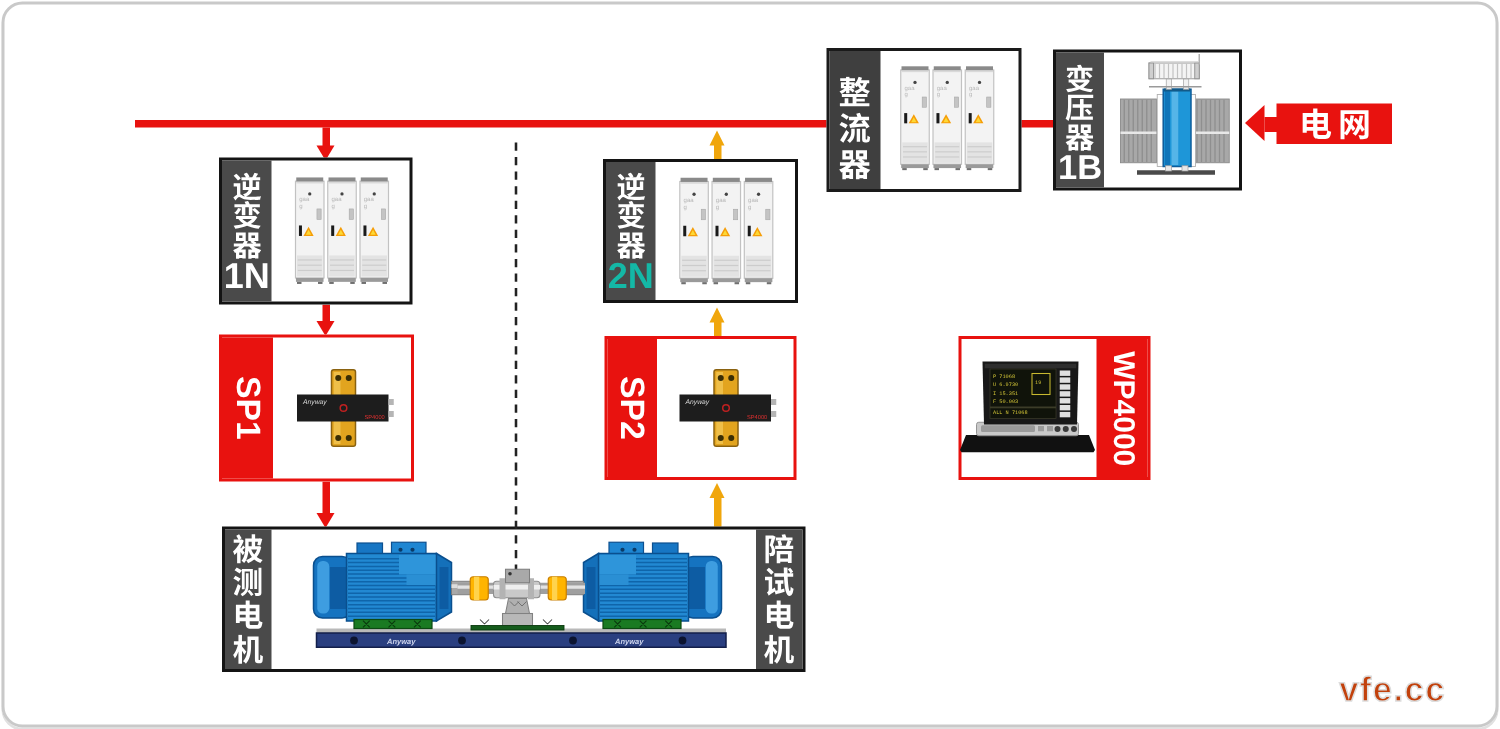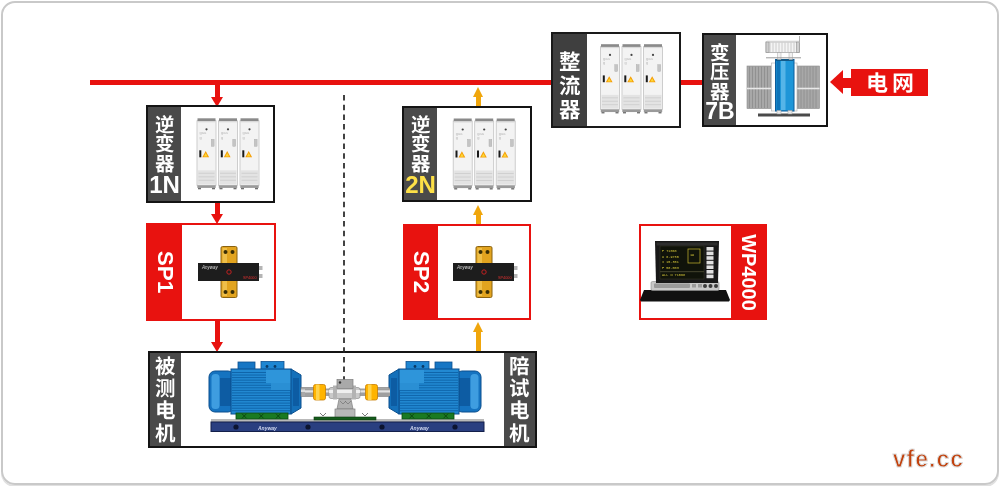--- a/index.html
+++ b/index.html
@@ -53,21 +53,21 @@
         <div style="margin:0px auto 0;width:19.5px">
           <svg width="19.5" height="19.5" viewBox="0 0 19.5 19.5" style="display:block">
             <path transform="translate(0,16.77) scale(0.0195,-0.0195)" fill="#fff" d="M188 624C162 561 114 497 60 456C86 442 132 411 153 393C206 442 263 519 296 595ZM413 834C426 810 441 779 453 753H66V648H318V370H439V648H558V371H679V564C738 516 809 443 844 393L935 459C899 505 827 575 763 623L679 570V648H935V753H588C574 784 550 829 530 861ZM123 348V243H200C248 178 306 124 374 78C273 46 158 26 38 14C59 -11 86 -62 95 -92C238 -72 375 -41 497 10C610 -41 744 -74 896 -92C911 -61 940 -12 964 13C840 24 726 45 628 77C721 134 797 207 850 301L773 352L754 348ZM337 243H666C622 197 566 159 501 127C436 159 381 198 337 243Z"></path>
           </svg>
         </div>
         <div style="margin:0px auto 0;width:19.5px">
           <svg width="19.5" height="19.5" viewBox="0 0 19.5 19.5" style="display:block">
             <path transform="translate(0,16.77) scale(0.0195,-0.0195)" fill="#fff" d="M227 708H338V618H227ZM648 708H769V618H648ZM606 482C638 469 676 450 707 431H484C500 456 514 482 527 508L452 522V809H120V517H401C387 488 369 459 348 431H45V327H243C184 280 110 239 20 206C42 185 72 140 84 112L120 128V-90H230V-66H337V-84H452V227H292C334 258 371 292 404 327H571C602 291 639 257 679 227H541V-90H651V-66H769V-84H885V117L911 108C928 137 961 182 987 204C889 229 794 273 722 327H956V431H785L816 462C794 480 759 500 722 517H884V809H540V517H642ZM230 37V124H337V37ZM651 37V124H769V37Z"></path>
           </svg>
         </div>
-        <div style="margin:-0.5px 0 0;font-weight:bold;font-size:24px;line-height:1;color:#fde047;text-align:center">2N</div>
+        <div style="margin:-0.5px 0 0;font-weight:bold;font-size:24px;line-height:1;color:#14b8a6;text-align:center">2N</div>
       </div>
       <div style="flex:1"></div>
     </div>
     <div class="box" style="left:551px;top:32px;width:126px;height:92px;border:2.5px solid #1a1a1a">
       <div class="side" style="width:34px;background:#3f3f3f;padding-top:12px;box-sizing:border-box">
         <div style="margin:0px auto 0;width:21.5px">
           <svg width="21.5" height="21.5" viewBox="0 0 21.5 21.5" style="display:block">
             <path transform="translate(0,18.49) scale(0.0215,-0.0215)" fill="#fff" d="M191 185V34H43V-65H958V34H556V84H815V173H556V222H896V319H103V222H438V34H306V185ZM622 849C599 762 556 682 499 626V684H339V718H513V803H339V850H234V803H52V718H234V684H75V493H191C148 453 87 417 31 397C53 379 83 344 98 321C145 343 193 379 234 420V340H339V442C379 419 423 388 447 365L496 431C475 450 438 474 404 493H499V594C521 573 547 543 559 527C574 541 589 557 603 574C619 545 639 515 662 487C616 451 559 424 490 405C511 385 546 342 557 320C626 344 684 375 734 415C782 374 840 340 908 317C922 345 952 389 974 411C908 428 852 455 805 488C841 533 868 587 887 652H954V747H702C712 772 721 798 729 824ZM168 614H234V563H168ZM339 614H400V563H339ZM339 493H365L339 461ZM775 652C764 616 748 585 728 557C701 587 680 619 663 652Z"></path>
           </svg>
         </div>
@@ -94,21 +94,21 @@
         <div style="margin:0px auto 0;width:19.5px">
           <svg width="19.5" height="19.5" viewBox="0 0 19.5 19.5" style="display:block">
             <path transform="translate(0,16.77) scale(0.0195,-0.0195)" fill="#fff" d="M676 265C732 219 793 152 821 107L909 176C879 220 818 279 761 323ZM104 804V477C104 327 98 117 20 -27C48 -38 98 -73 119 -93C204 64 218 312 218 478V689H965V804ZM512 654V472H260V358H512V60H198V-54H953V60H635V358H916V472H635V654Z"></path>
           </svg>
         </div>
         <div style="margin:0px auto 0;width:19.5px">
           <svg width="19.5" height="19.5" viewBox="0 0 19.5 19.5" style="display:block">
             <path transform="translate(0,16.77) scale(0.0195,-0.0195)" fill="#fff" d="M227 708H338V618H227ZM648 708H769V618H648ZM606 482C638 469 676 450 707 431H484C500 456 514 482 527 508L452 522V809H120V517H401C387 488 369 459 348 431H45V327H243C184 280 110 239 20 206C42 185 72 140 84 112L120 128V-90H230V-66H337V-84H452V227H292C334 258 371 292 404 327H571C602 291 639 257 679 227H541V-90H651V-66H769V-84H885V117L911 108C928 137 961 182 987 204C889 229 794 273 722 327H956V431H785L816 462C794 480 759 500 722 517H884V809H540V517H642ZM230 37V124H337V37ZM651 37V124H769V37Z"></path>
           </svg>
         </div>
-        <div style="margin:-1.5px 0 0;font-weight:bold;font-size:23px;line-height:1;color:#fff;text-align:center">7B</div>
+        <div style="margin:-1.5px 0 0;font-weight:bold;font-size:23px;line-height:1;color:#fff;text-align:center">1B</div>
       </div>
       <div style="flex:1"></div>
     </div>
     <div class="box" style="left:146px;top:223px;width:126px;height:94px;border:2px solid #e8120f">
       <div class="side" style="width:34px;background:#e8120f;">
         <div style="transform:rotate(90deg);font-weight:bold;font-size:22.5px;color:#fff">SP1</div>
       </div>
       <div style="flex:1"></div>
     </div>
     <div class="box" style="left:403px;top:224px;width:124px;height:92px;border:2px solid #e8120f">

